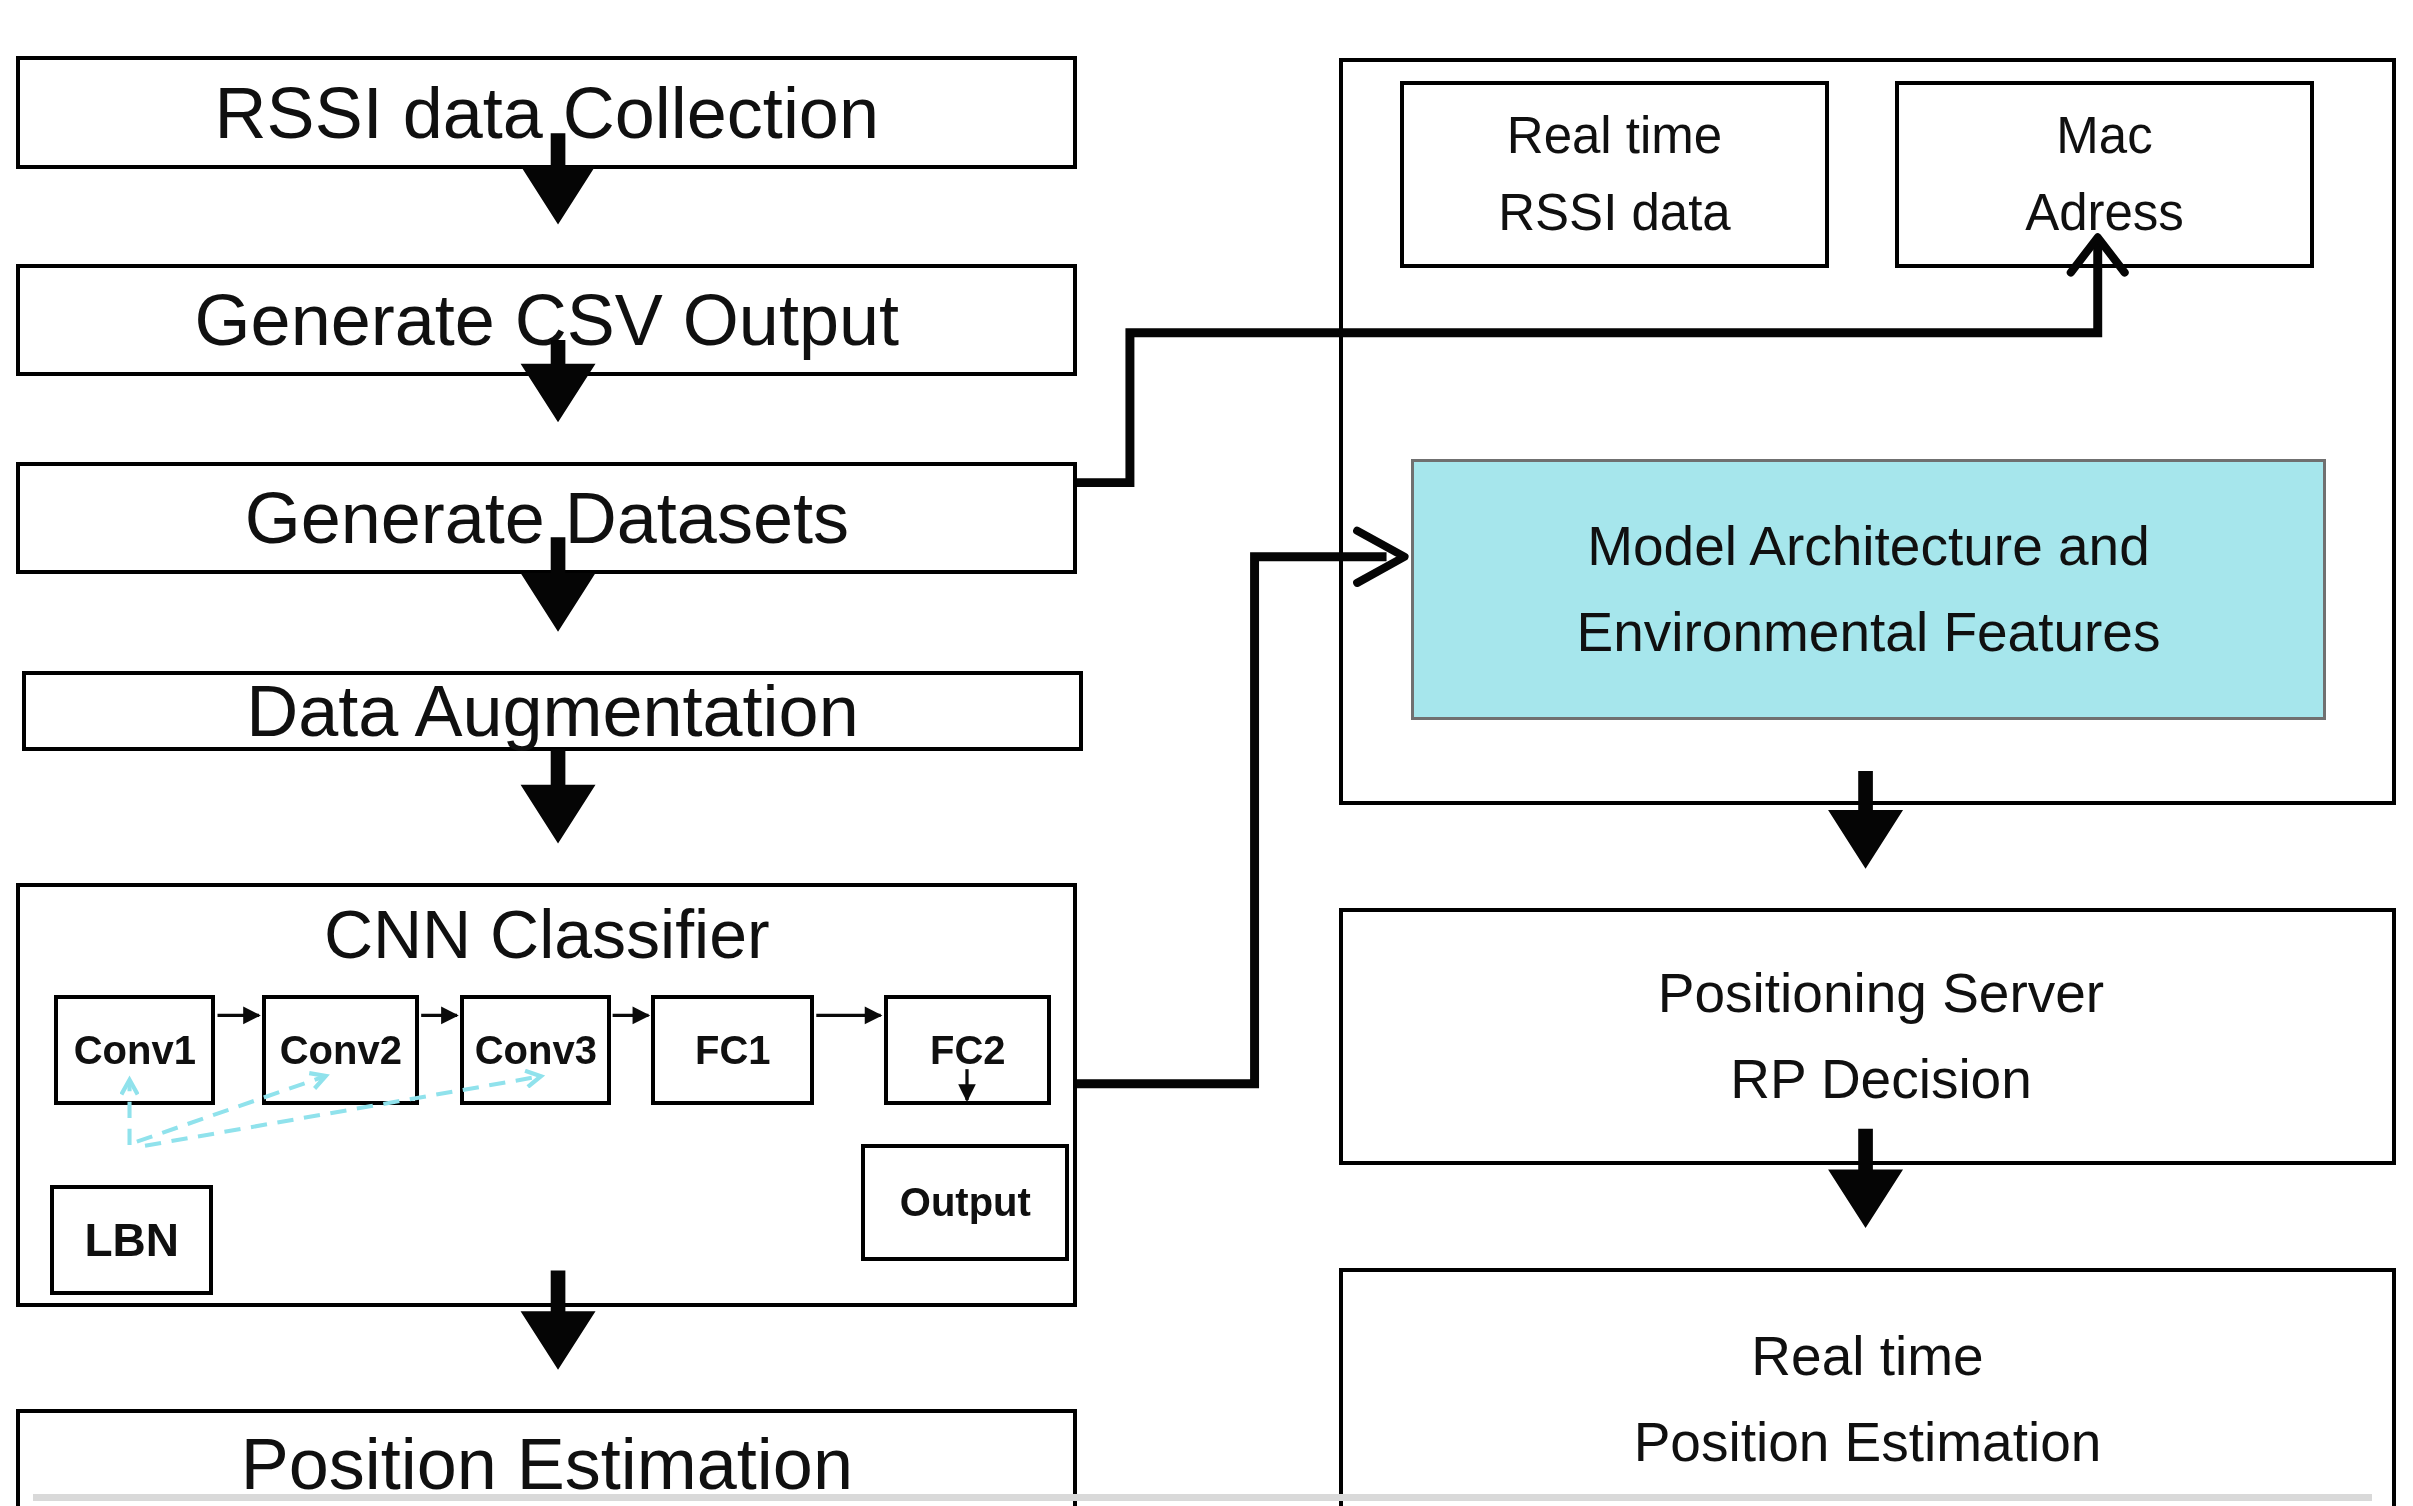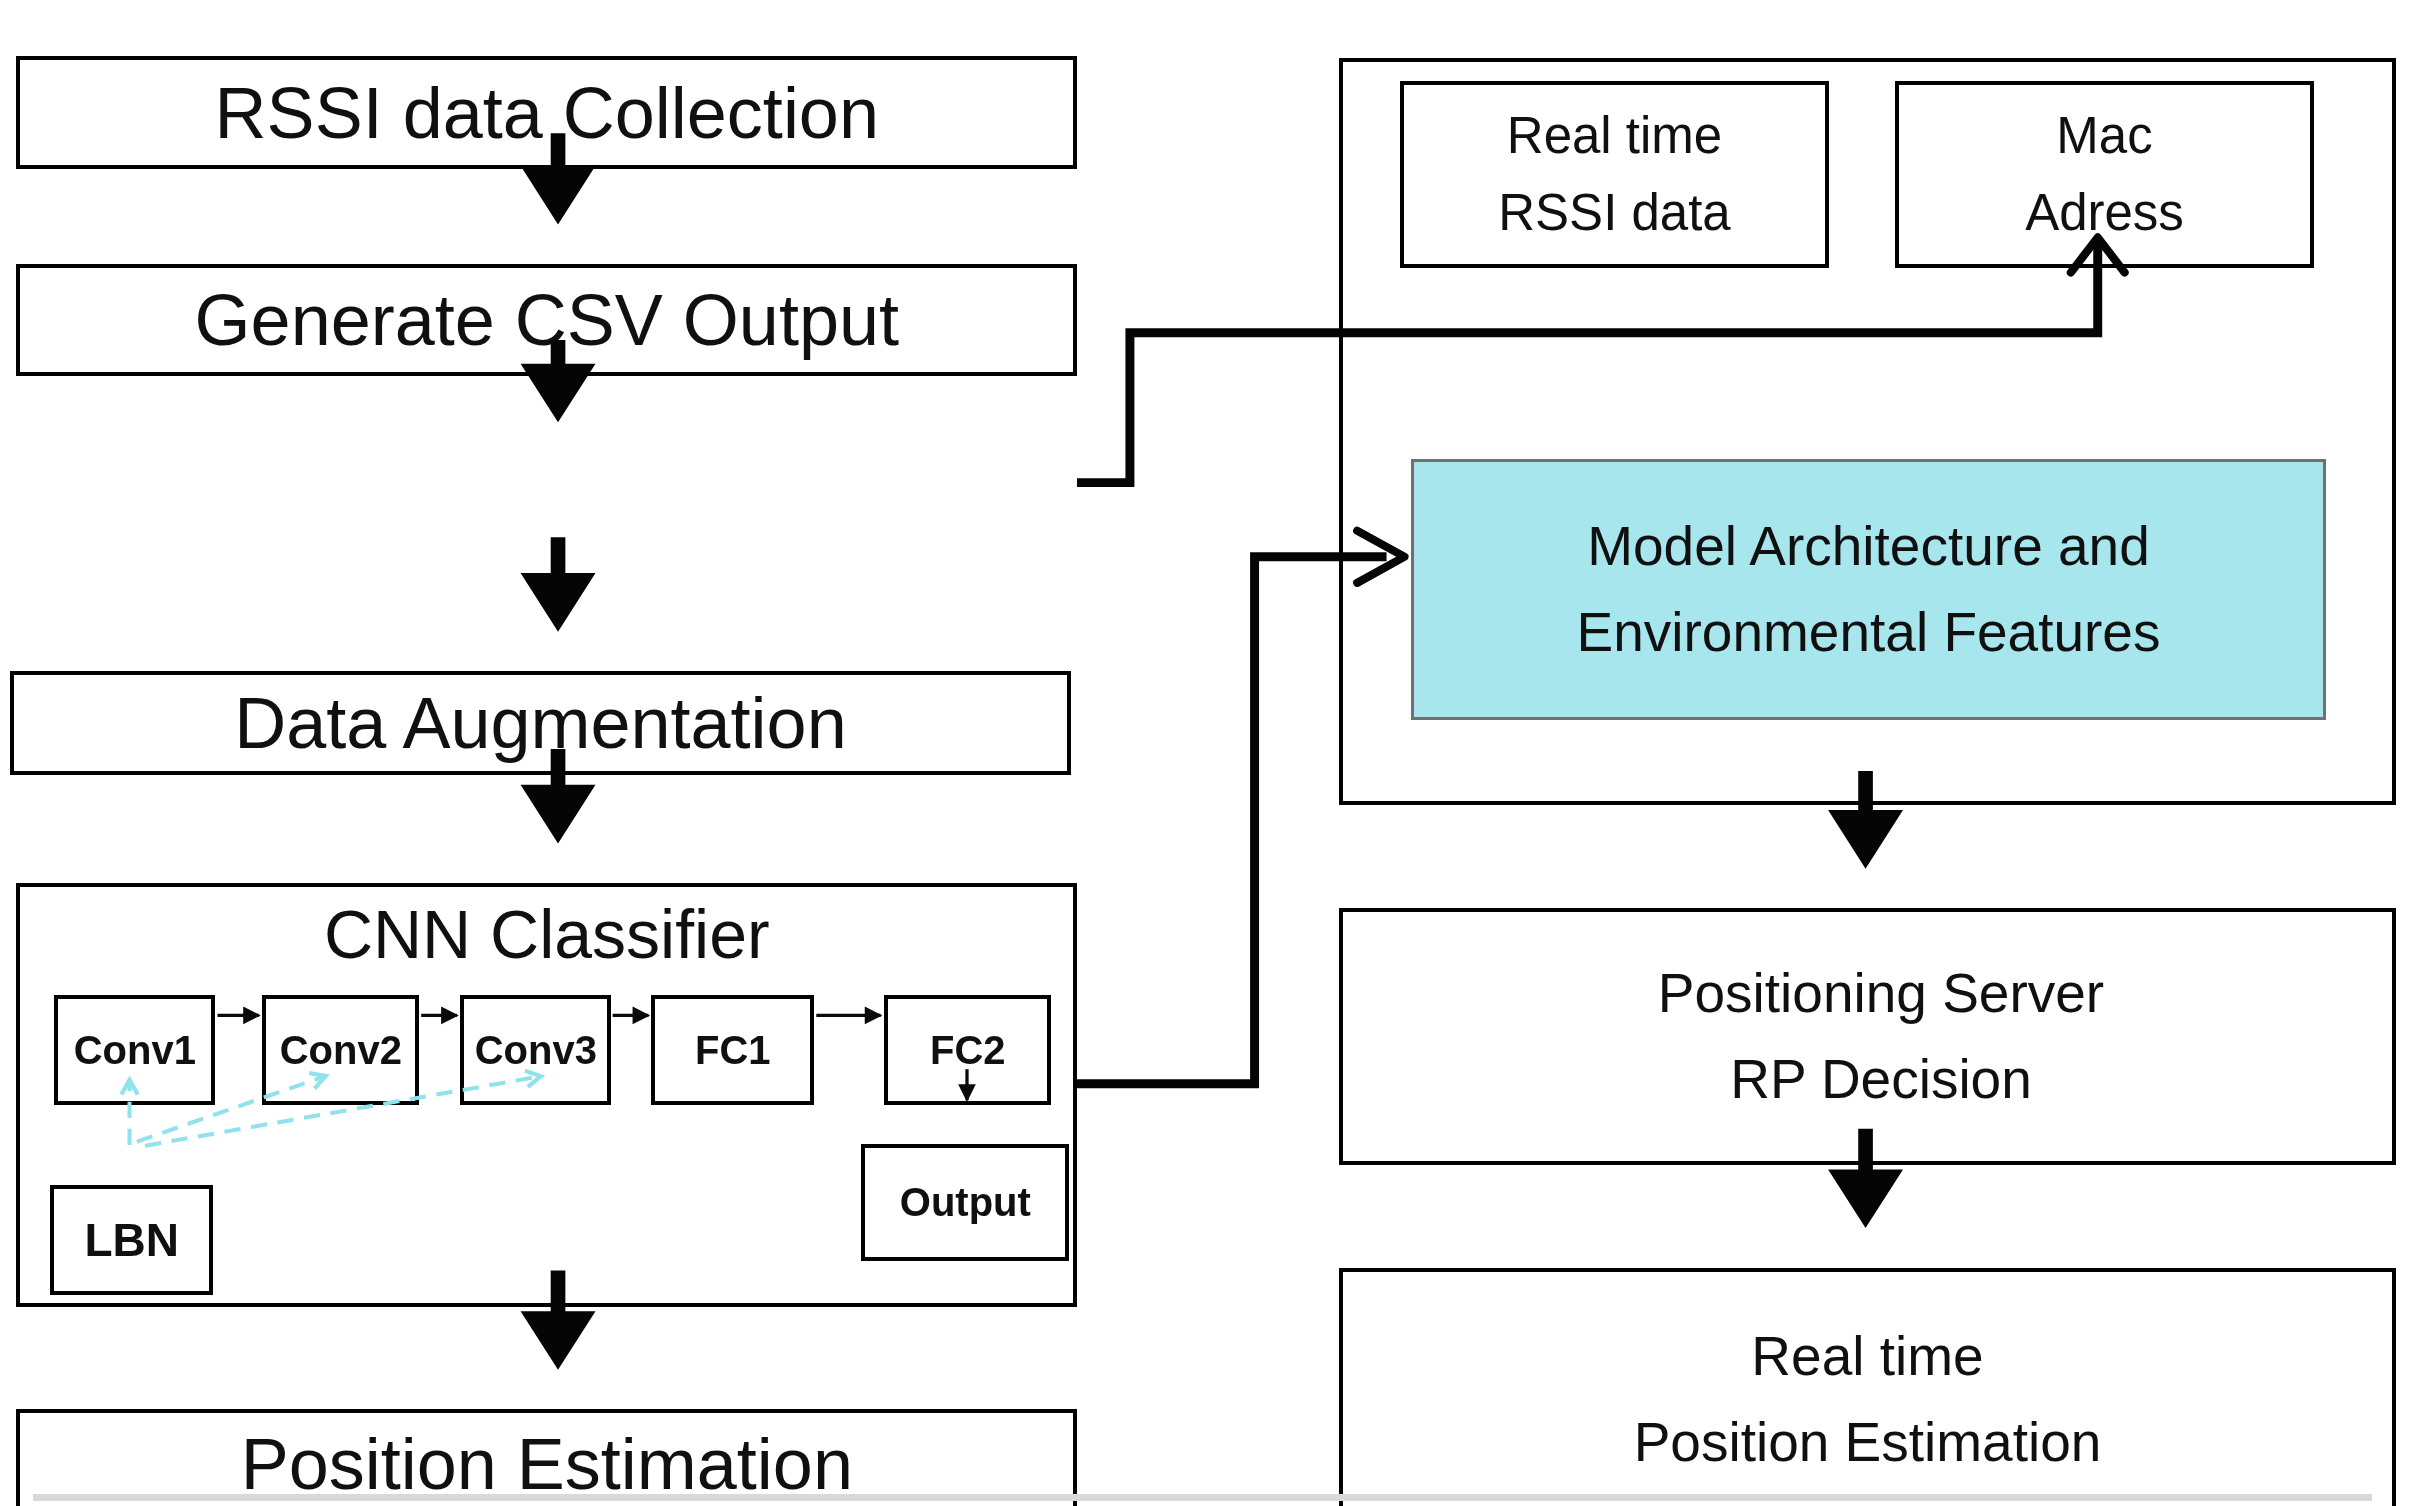--- a/index.html
+++ b/index.html
@@ -39,22 +39,25 @@
 <div class="canvas">
 
   <div class="box big" style="left:16.3px;top:18px;width:1061px;height:113px;">
     <span>RSSI data Collection</span>
   </div>
 
   <div class="box big" style="left:16.3px;top:226px;width:1061px;height:112px;">
     <span>Generate CSV Output</span>
   </div>
 
+  <div class="box big" style="left:16.3px;top:424px;width:1061px;height:112px;">
+    <span>Generate Datasets</span>
+  </div>
 
-  <div class="box big" style="left:10px;top:633px;width:1061px;height:104px;">
+  <div class="box big" style="left:22px;top:633px;width:1061px;height:80px;">
     <span>Data Augmentation</span>
   </div>
 
   <div class="box" style="left:16.3px;top:845px;width:1061px;height:424px;justify-content:flex-start;">
     <div class="cnn-title">CNN Classifier</div>
 
     <div class="innerbox boldsm" style="left:34px;top:108px;width:161px;height:110px;">
       <span>Conv1</span>
     </div>
     <div class="innerbox boldsm" style="left:242px;top:108px;width:157px;height:110px;">

